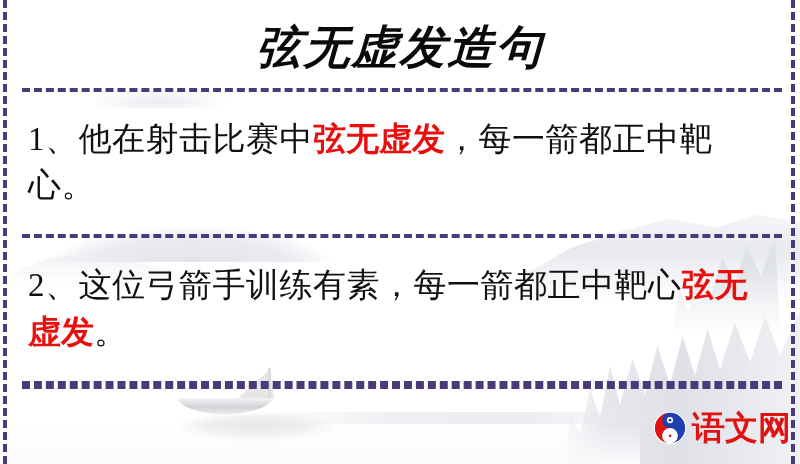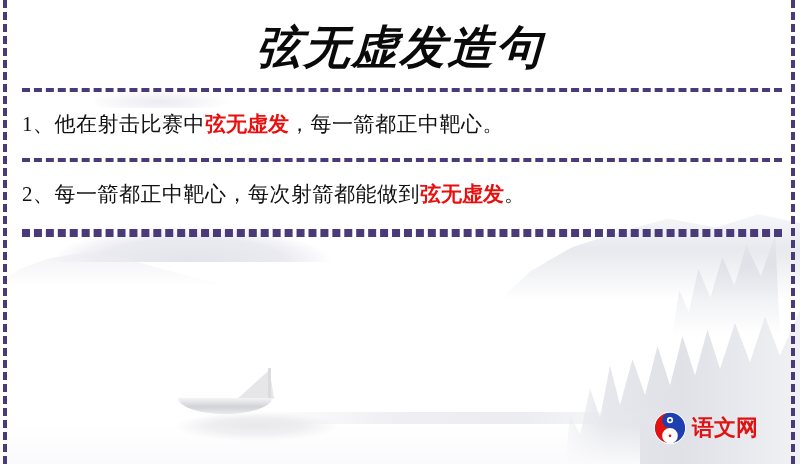--- a/index.html
+++ b/index.html
@@ -175,24 +175,24 @@
     transform: skewX(-2deg);
   }
 
   .rule {
     height: 0;
     margin: 0 18px 0 22px;
     border-top: 4px dashed #4a3a7a;
   }
 
   .sentence {
-    margin: 4px;
+    margin: 10px;
     padding: 14px 30px 15px 18px;
     font-family: "Liberation Serif", "DejaVu Serif", serif;
-    font-size: 21px;
+    font-size: 33px;
     line-height: 1.42;
     color: #111111;
     letter-spacing: .5px;
     white-space: normal;
   }
   .sentence .kw {
     color: #ea0f0f;
     font-weight: bold;
     letter-spacing: 0;
   }
@@ -208,21 +208,21 @@
     z-index: 4;
   }
   .wm-logo-mark {
     width: 34px;
     height: 34px;
     flex: 0 0 34px;
   }
   .wm-logo-text {
     font-family: "Liberation Serif", "DejaVu Serif", serif;
     font-weight: bold;
-    font-size: 22px;
+    font-size: 33px;
     line-height: 1;
     color: #e01212;
     letter-spacing: 0px;
   }
 </style>
 </head>
 <body>
 
 <div class="page">
 
@@ -247,21 +247,21 @@
   <div class="content">
 
     <h1 class="doc-title">弦无虚发造句</h1>
 
     <div class="rule"></div>
 
     <p class="sentence"><span>1、</span><span>他在射击比赛中</span><span class="kw">弦无虚发</span><span>，每一箭都正中靶心。</span></p>
 
     <div class="rule"></div>
 
-    <p class="sentence"><span>2、</span><span>每一箭都正中靶心，每次射箭都能做到</span><span class="kw">弦无虚发</span><span>。</span></p>
+    <p class="sentence"><span>2、</span><span>这位弓箭手训练有素，每一箭都正中靶心</span><span class="kw">弦无虚发</span><span>。</span></p>
 
     <div class="rule"></div>
 
 
     <div class="rule"></div>
 
   </div>
 
   <div class="wm-logo">
     <svg class="wm-logo-mark" viewBox="0 0 100 100">

